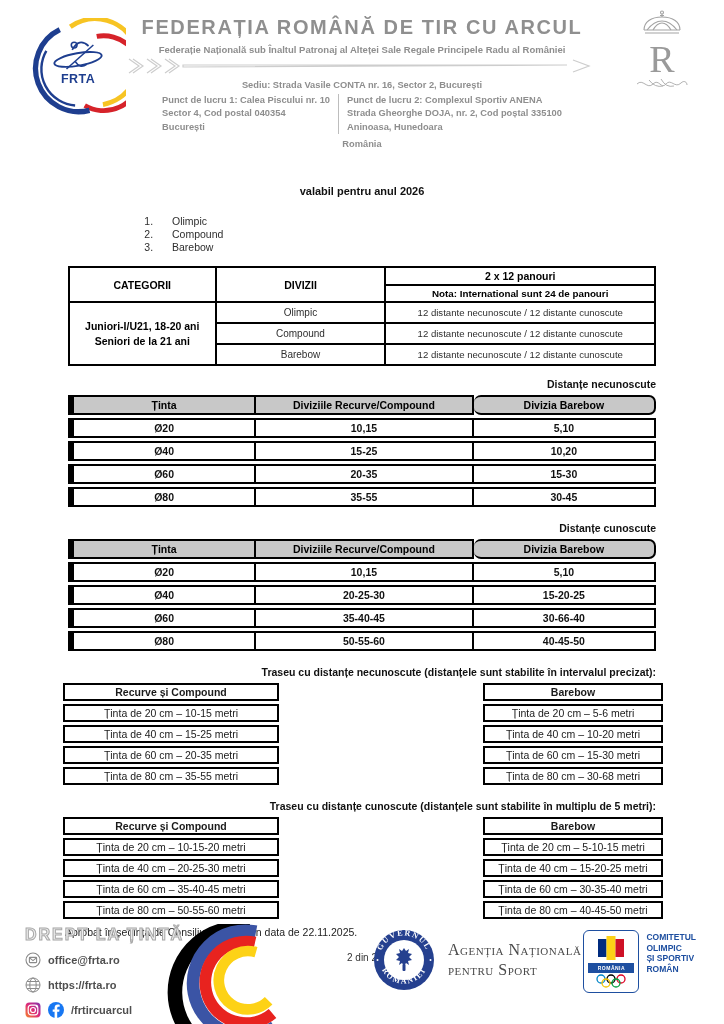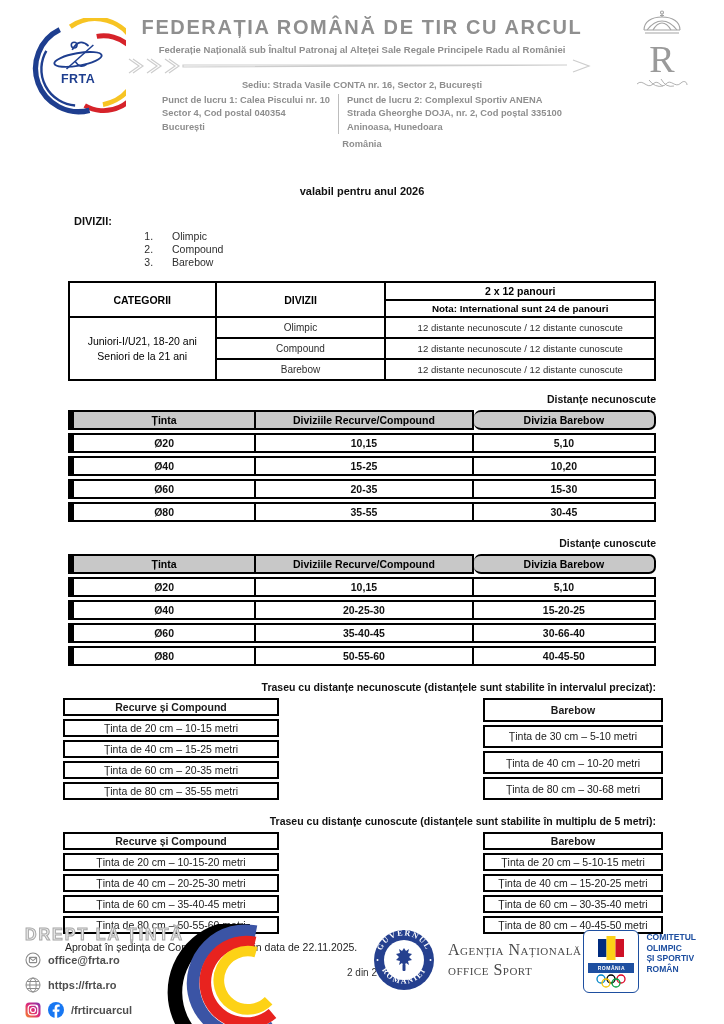--- a/index.html
+++ b/index.html
@@ -29,21 +29,21 @@
   .divizii-label { font-weight:800; color:#111; margin-left:6px; }
   .divizii ol { margin:3px 0 0 88px; font-size:10.5px; color:#2e2e2e; }
   .divizii ol li { padding-left:16px; margin-bottom:1px; }
 
   table { width:100%; }
   .t1 { border-collapse:collapse; margin-top:13px; }
   .t1 th,.t1 td { border:2px solid #000; text-align:center; vertical-align:middle; }
   .t1 th { font-size:10.5px; font-weight:bold; padding:2px 3px; }
   .t1 .c1 { width:25%; } .t1 .c2 { width:29%; }
   .t1 .c3note { font-size:9.8px; }
-  .t1 td.cat { font-weight:normal; font-size:10.5px; line-height:1.4; }
+  .t1 td.cat { font-weight:bold; font-size:10.5px; line-height:1.4; }
   .t1 td.divn { font-size:10px; color:#2e2e2e; height:21px; }
   .t1 td.fmt { font-size:9.6px; color:#2e2e2e; }
 
   .sec-title { text-align:right; font-size:10.5px; font-weight:bold; color:#111; margin-top:12px; }
   .sep { border-collapse:separate; border-spacing:0 3px; margin-top:2px; }
   .sep th,.sep td { border:2px solid #000; border-left:none; text-align:center; font-size:10.5px; padding:2px 3px; height:19px; }
   .sep th:first-child,.sep td:first-child { border-left:6px solid #000000; }
   .sep th { background:#c8c8c8; font-weight:bold; }
   .sep td { font-weight:bold; color:#111; }
   .sep .w1 { width:32%; } .sep .w2 { width:37%; } .sep .w3 { width:31%;border-radius:7px; }
@@ -140,21 +140,20 @@
     </div>
   </div>
 
   <div class="content">
 
     <div class="doc-title">
       <div>valabil pentru anul 2026</div>
     </div>
 
     <div class="divizii">
-      <div class="divizii-label">DIVIZII:</div>
       <ol>
         <li>Olimpic</li>
         <li>Compound</li>
         <li>Barebow</li>
       </ol>
     </div>
 
     <table class="t1">
       <tbody>
           <tr>
@@ -266,24 +265,27 @@
               <td>Ținta de 80 cm – 35-55 metri</td>
             </tr>
       </tbody>
         </table>
       <table class="route-t right">
         <tbody>
             <tr>
               <td class="rhead">Barebow</td>
             </tr>
         <tr>
-              <td>Ținta de 30 cm – 5-10 metri</td>
+              <td>Ținta de 20 cm – 5-6 metri</td>
             </tr>
         <tr>
               <td>Ținta de 40 cm – 10-20 metri</td>
+            </tr>
+        <tr>
+              <td>Ținta de 60 cm – 15-30 metri</td>
             </tr>
         <tr>
               <td>Ținta de 80 cm – 30-68 metri</td>
             </tr>
       </tbody>
         </table>
     </div>
 
     <div class="sec-title">Traseu cu distanțe cunoscute (distanțele sunt stabilite în multiplu de 5 metri):</div>
     <div class="route-pair">
@@ -403,21 +405,21 @@
         </text>
         <circle cx="5.5" cy="32" r="1" fill="#fff"></circle>
           <circle cx="58.5" cy="32" r="1" fill="#fff"></circle>
         <g fill="#25408f">
           <path d="M32,20 l2,3 3,-2 -1,4 4,1 -3,3 3,3 -4,1 1,4 -3,-2 -2,3 -2,-3 -3,2 1,-4 -4,-1 3,-3 -3,-3 4,-1 -1,-4 3,2 Z"></path>
           <rect x="30.5" y="36" width="3" height="7" rx="1"></rect>
         </g>
       </svg>
       <div class="agency">
         <div>Agenția Națională</div>
-        <div>office Sport</div>
+        <div>pentru Sport</div>
       </div>
     </div>
 
     <div class="cosr">
       <div class="cosr-card">
         <svg width="30" height="24" viewBox="0 0 30 24">
           <rect x="2" y="3" width="8.5" height="18" fill="#002B7F"></rect>
           <rect x="10.5" y="0" width="9" height="24" fill="#FCD116"></rect>
           <rect x="19.5" y="3" width="8.5" height="18" fill="#CE1126"></rect>
         </svg>

